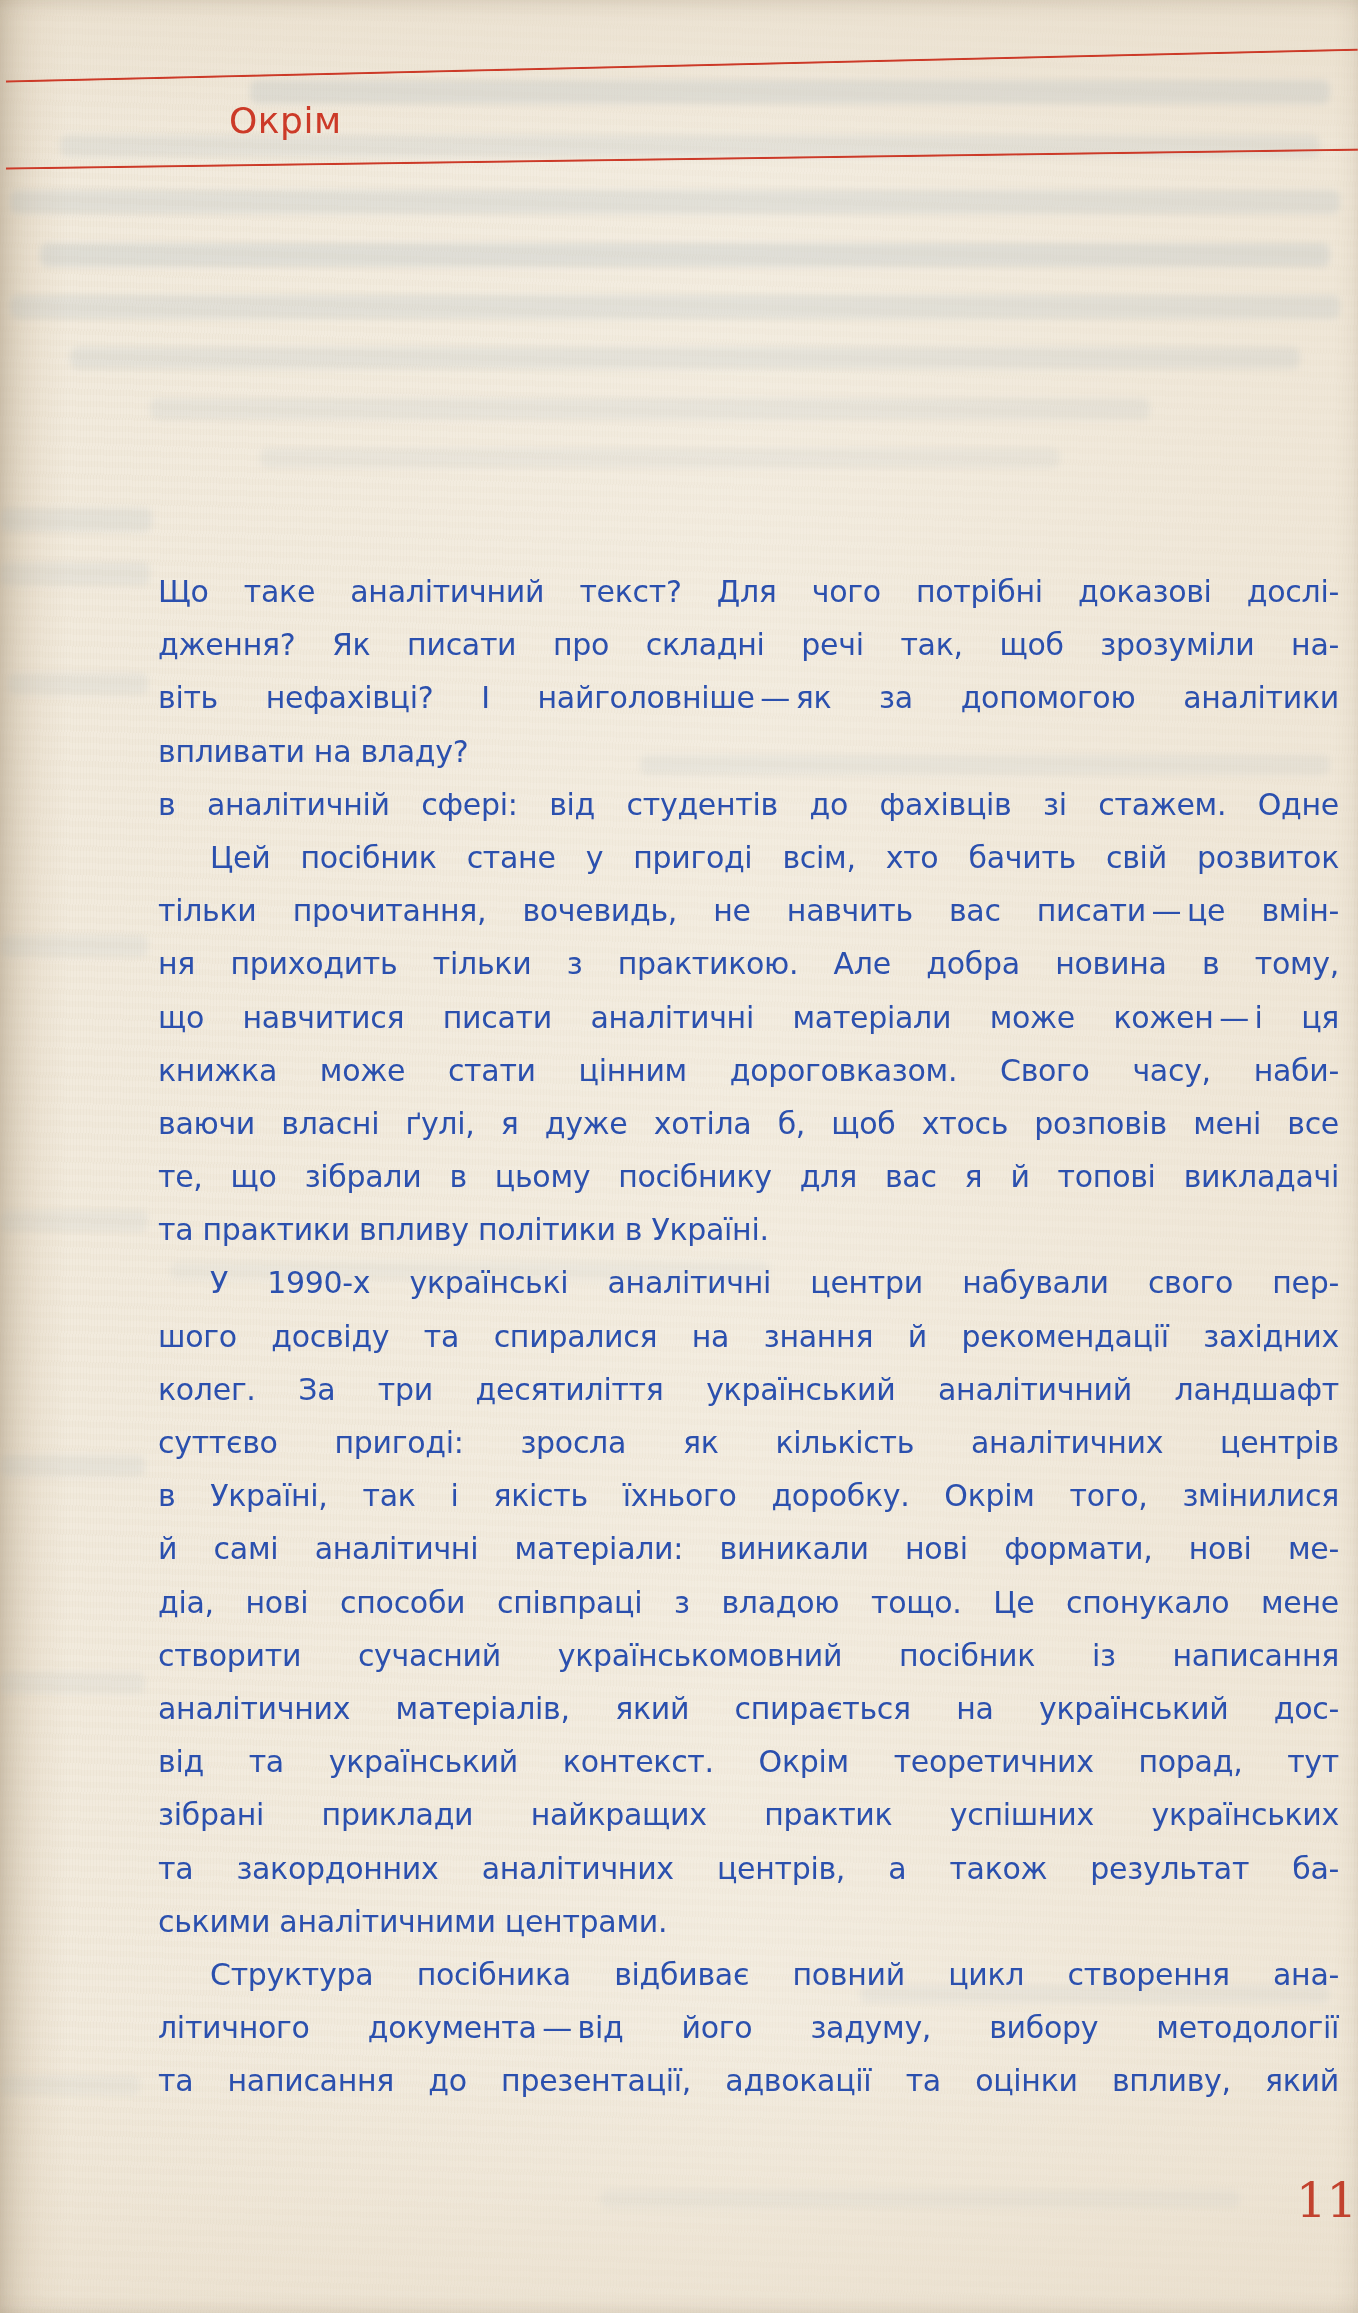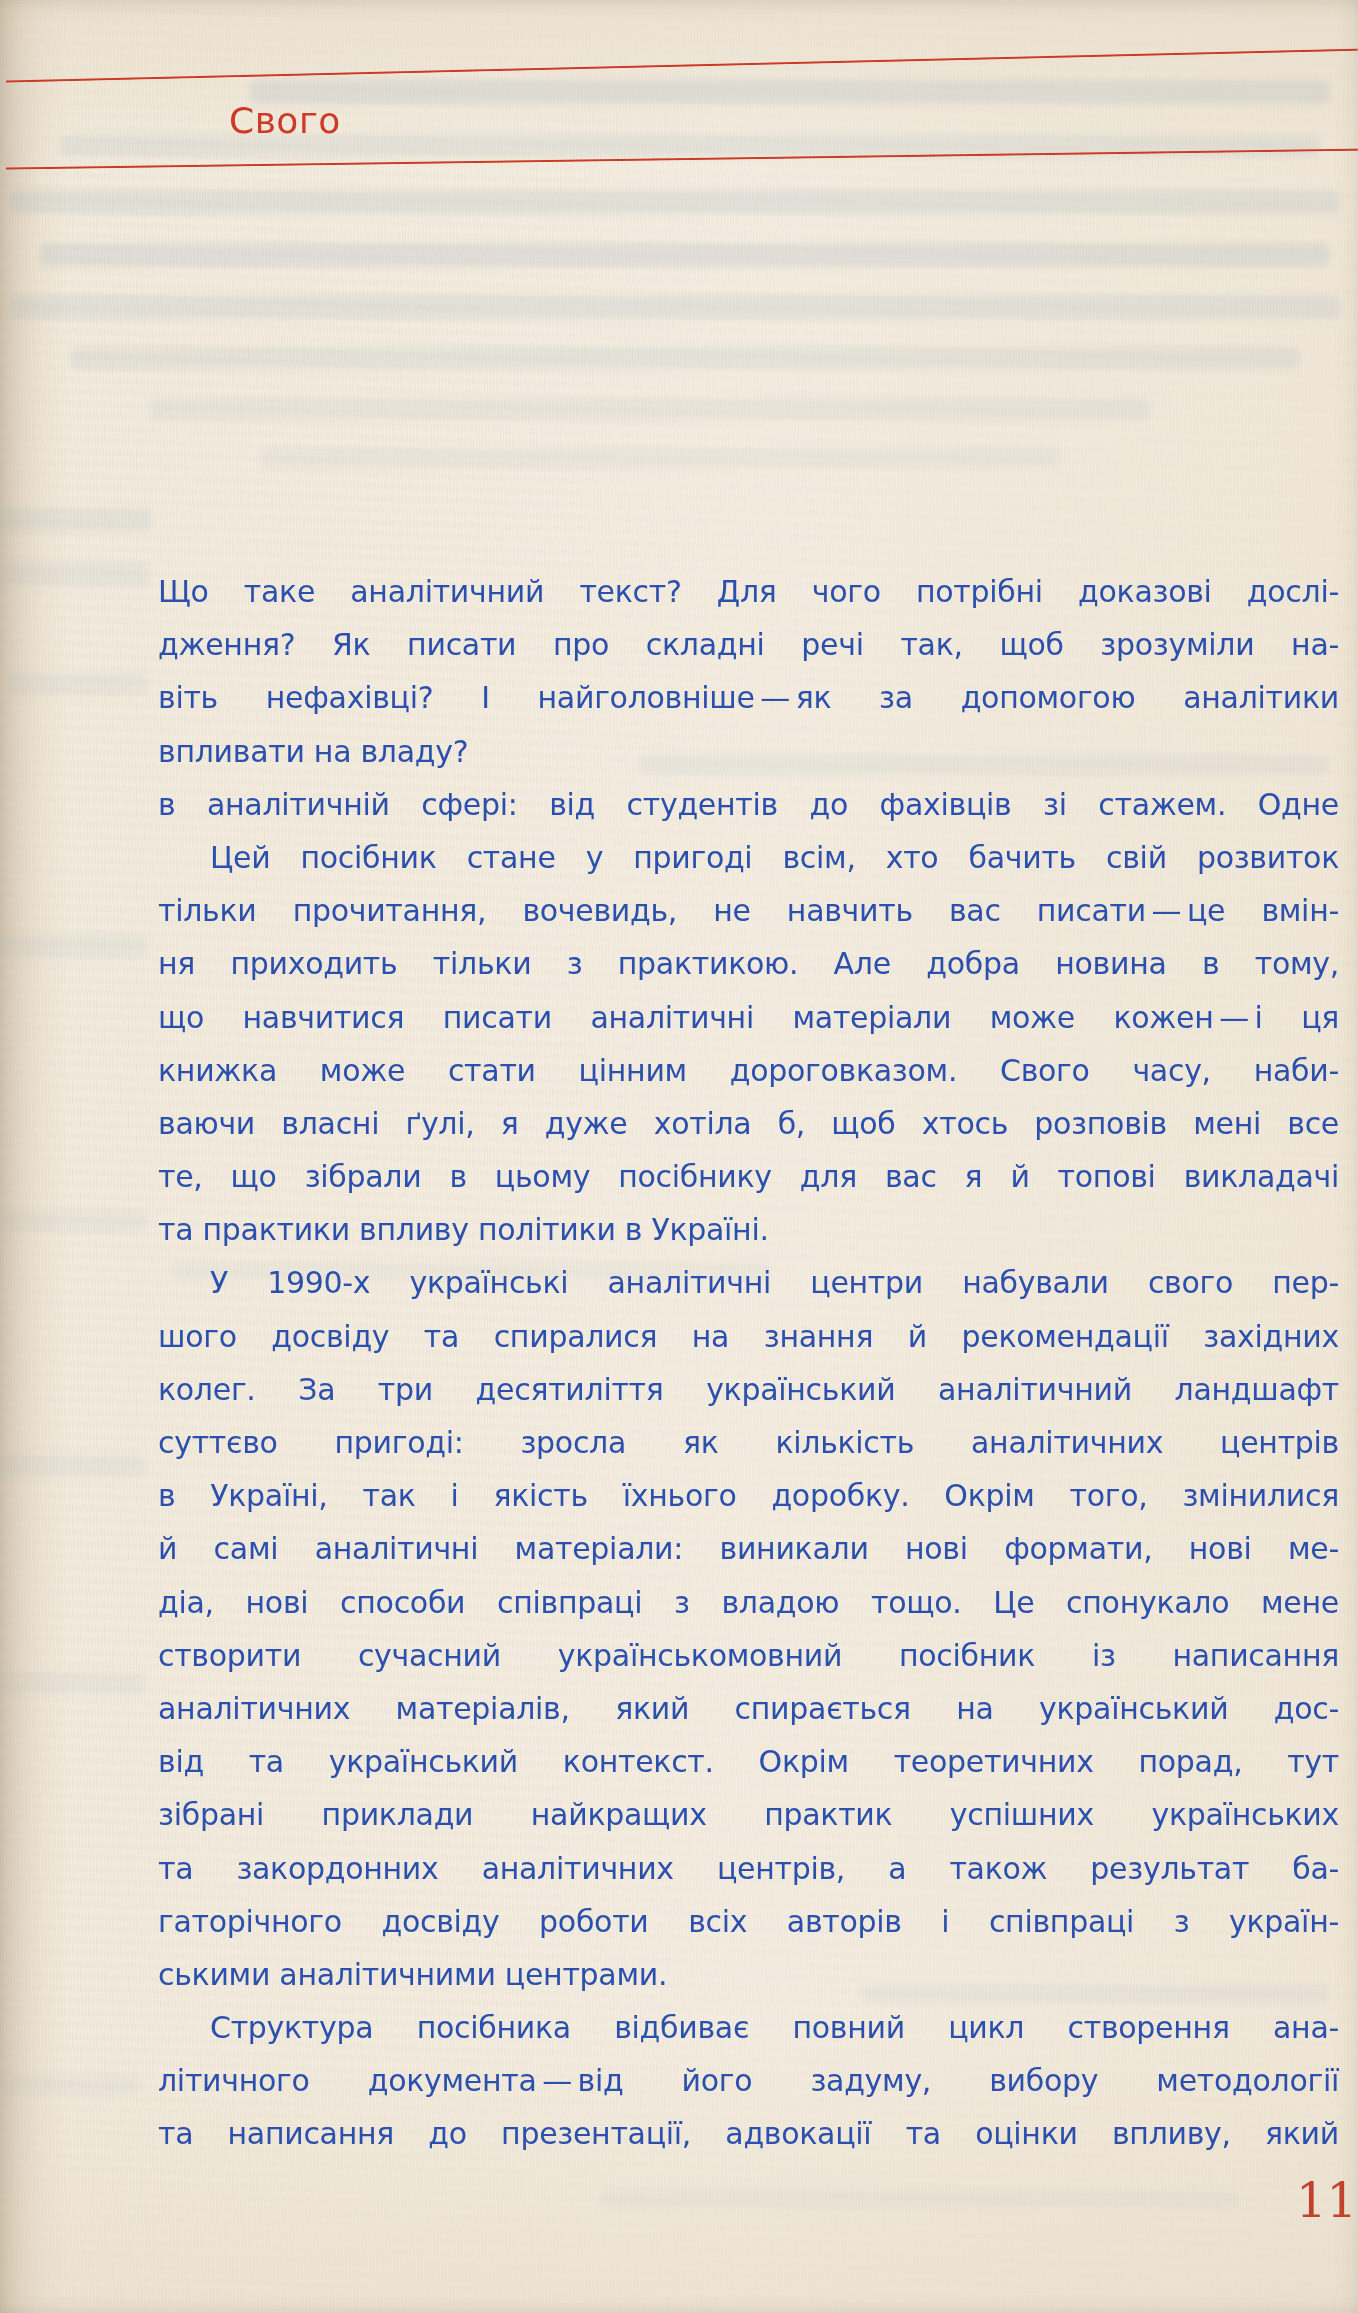--- a/index.html
+++ b/index.html
@@ -92,21 +92,21 @@
   <div class="bleed-bar" style="left:0;top:935px;width:148px;height:22px;opacity:.10;"></div>
   <div class="bleed-bar" style="left:0;top:1210px;width:148px;height:22px;opacity:.09;"></div>
   <div class="bleed-bar" style="left:170px;top:1262px;width:600px;height:18px;opacity:.07;"></div>
   <div class="bleed-bar" style="left:0;top:1455px;width:145px;height:22px;opacity:.10;"></div>
   <div class="bleed-bar" style="left:0;top:1672px;width:145px;height:22px;opacity:.09;"></div>
   <div class="bleed-bar" style="left:860px;top:1985px;width:470px;height:18px;opacity:.09;"></div>
   <div class="bleed-bar" style="left:0;top:2075px;width:140px;height:20px;opacity:.08;"></div>
   <div class="bleed-bar" style="left:600px;top:2190px;width:640px;height:18px;opacity:.07;"></div>
 
   <div class="rule rule-top"></div>
-  <div class="header-title">Свого</div>
+  <div class="header-title">Окрім</div>
   <div class="rule rule-bottom"></div>
 
   <div class="body-text">
       <div class="line">Що таке аналітичний текст? Для чого потрібні доказові дослі-</div>
       <div class="line">дження? Як писати про складні речі так, щоб зрозуміли на-</div>
       <div class="line">віть нефахівці? І найголовніше — як за допомогою аналітики</div>
       <div class="line end">впливати на владу?</div>
       <div class="line">в аналітичній сфері: від студентів до фахівців зі стажем. Одне</div>
       <div class="line indent">Цей посібник стане у пригоді всім, хто бачить свій розвиток</div>
       <div class="line">тільки прочитання, вочевидь, не навчить вас писати — це вмін-</div>
@@ -121,21 +121,20 @@
       <div class="line">колег. За три десятиліття український аналітичний ландшафт</div>
       <div class="line">суттєво пригоді: зросла як кількість аналітичних центрів</div>
       <div class="line">в Україні, так і якість їхнього доробку. Окрім того, змінилися</div>
       <div class="line">й самі аналітичні матеріали: виникали нові формати, нові ме-</div>
       <div class="line">діа, нові способи співпраці з владою тощо. Це спонукало мене</div>
       <div class="line">створити сучасний українськомовний посібник із написання</div>
       <div class="line">аналітичних матеріалів, який спирається на український дос-</div>
       <div class="line">від та український контекст. Окрім теоретичних порад, тут</div>
       <div class="line">зібрані приклади найкращих практик успішних українських</div>
       <div class="line">та закордонних аналітичних центрів, а також результат ба-</div>
-      <div class="line">гаторічного досвіду роботи всіх авторів і співпраці з україн-</div>
       <div class="line end">ськими аналітичними центрами.</div>
       <div class="line indent">Структура посібника відбиває повний цикл створення ана-</div>
       <div class="line">літичного документа — від його задуму, вибору методології</div>
       <div class="line">та написання до презентації, адвокації та оцінки впливу, який</div>
     </div>
 
   <div class="page-number">11</div>
 
 </div>
 

